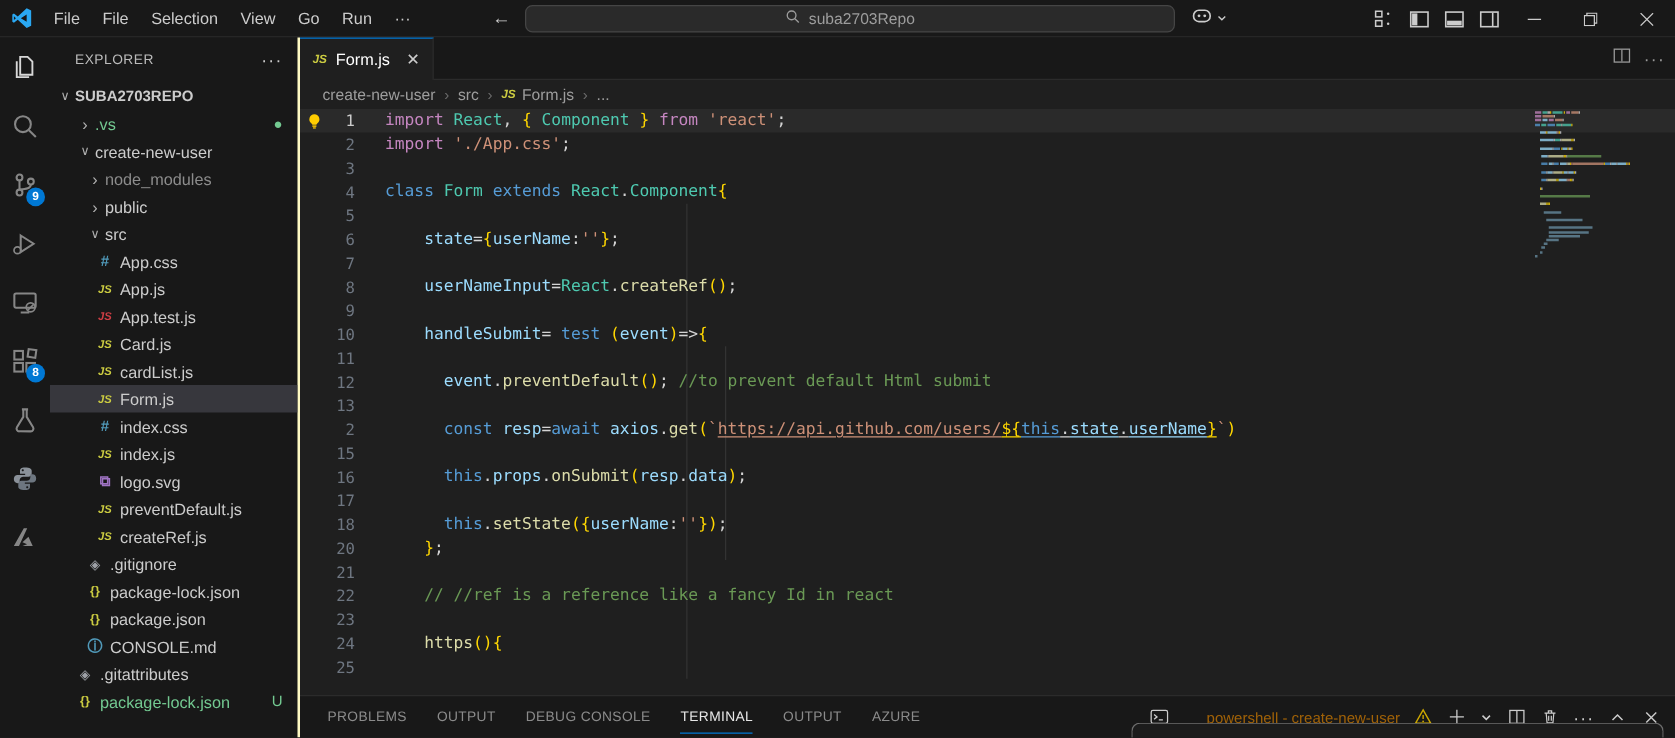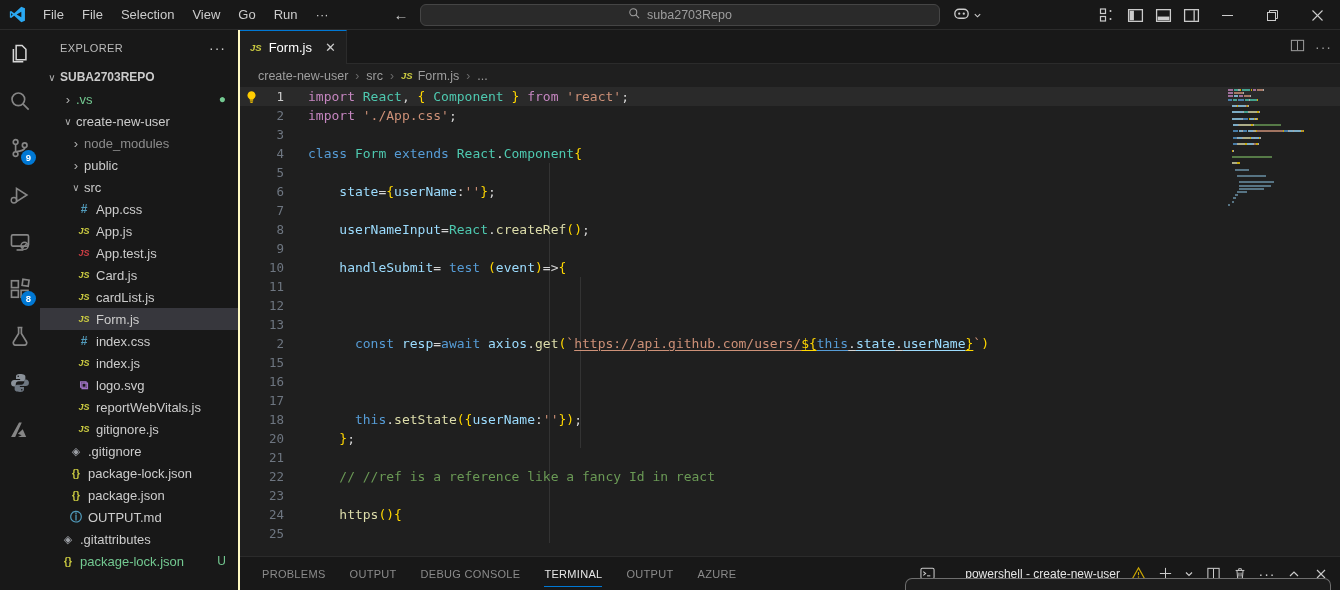--- a/index.html
+++ b/index.html
@@ -78,21 +78,21 @@
   .mm-row { height:2px; margin-bottom:1.2px; display:flex; }
   .mm-seg { height:2px; opacity:.75; }
 
   
   #panelheader { position:absolute; left:0; bottom:0; width:1100px; height:34px;
     background:#181818; border-top:1px solid #2b2b2b; display:flex; align-items:center; }
   #panel-tabs { display:flex; gap:24px; padding-left:22px; }
   .panel-tab { color:#8b8b8b; font-size:11px; letter-spacing:.3px; padding:8px 0 6px 0; }
   .panel-tab.active { color:#e7e7e7; border-bottom:1px solid #0078d4; }
   #panel-right { margin-left:auto; display:flex; align-items:center; gap:9px; padding-right:10px; }
-  #terminal-label { color:#e5e5e5; font-size:12px; display:flex; align-items:center; gap:5px;margin-left:20px; }
+  #terminal-label { color:#a16207; font-size:12px; display:flex; align-items:center; gap:5px;margin-left:20px; }
   .ph-icon { display:flex; align-items:center; justify-content:center; width:18px; height:18px; color:#cccccc; }
   #terminal-input-box { position:absolute; left:665px; top:548px; width:426px; height:14px;
     border:1px solid #6e6e6e; border-bottom:none; border-radius:7px 7px 0 0; background:#1c1c1c; }
 </style>
 </head>
 <body>
 
 <div id="app">
 
   <div id="titlebar">
@@ -310,41 +310,41 @@
         <div class="tree-row" style="padding-left: 36px;">
           <span class="ficon" style="color: rgb(203, 203, 65); font-size: 9px; font-style: italic;">JS</span>
           <span class="flabel">index.js</span>
         </div>
         <div class="tree-row" style="padding-left: 36px;">
           <span class="ficon" style="color: rgb(160, 116, 196); font-size: 12px;">⧉</span>
           <span class="flabel">logo.svg</span>
         </div>
         <div class="tree-row" style="padding-left: 36px;">
           <span class="ficon" style="color: rgb(203, 203, 65); font-size: 9px; font-style: italic;">JS</span>
-          <span class="flabel">reportWebVitals.js</span>
+          <span class="flabel">preventDefault.js</span>
         </div>
         <div class="tree-row" style="padding-left: 36px;">
           <span class="ficon" style="color: rgb(203, 203, 65); font-size: 9px; font-style: italic;">JS</span>
-          <span class="flabel">gitignore.js</span>
+          <span class="flabel">createRef.js</span>
         </div>
         <div class="tree-row" style="padding-left: 28px;">
           <span class="ficon" style="color: rgb(157, 160, 166); font-size: 11px;">◈</span>
           <span class="flabel">.gitignore</span>
         </div>
         <div class="tree-row" style="padding-left: 28px;">
           <span class="ficon" style="color: rgb(203, 203, 65); font-size: 10px;">{}</span>
           <span class="flabel">package-lock.json</span>
         </div>
         <div class="tree-row" style="padding-left: 28px;">
           <span class="ficon" style="color: rgb(203, 203, 65); font-size: 10px;">{}</span>
           <span class="flabel">package.json</span>
         </div>
         <div class="tree-row" style="padding-left: 28px;">
           <span class="ficon" style="color: rgb(81, 154, 186); font-size: 12px;">ⓘ</span>
-          <span class="flabel">OUTPUT.md</span>
+          <span class="flabel">CONSOLE.md</span>
         </div>
         <div class="tree-row" style="padding-left: 20px;">
           <span class="ficon" style="color: rgb(157, 160, 166); font-size: 11px;">◈</span>
           <span class="flabel">.gitattributes</span>
         </div>
         <div class="tree-row" style="padding-left: 20px;">
           <span class="ficon" style="color: rgb(203, 203, 65); font-size: 10px;">{}</span>
           <span class="flabel" style="color: rgb(115, 201, 145);">package-lock.json</span>
           <span class="tree-badge" style="color: rgb(115, 201, 145);">U</span>
         </div>
@@ -446,39 +446,41 @@
             <span class="cell-code"><span>    </span><span class="tk-var">handleSubmit</span><span class="tk-pl">= </span><span class="tk-kw2">test</span><span class="tk-pl"> </span><span class="tk-br">(</span><span class="tk-var">event</span><span class="tk-br">)</span><span class="tk-pl">=&gt;</span><span class="tk-br">{</span></span>
           </div>
           <div class="code-row">
             <span class="cell-bulb"></span>
             <span class="cell-ln">11</span>
             <span class="cell-code"><span></span></span>
           </div>
           <div class="code-row">
             <span class="cell-bulb"></span>
             <span class="cell-ln">12</span>
+            <span class="cell-code"><span>      </span><span class="tk-var">event</span><span class="tk-pl">.</span><span class="tk-fn">preventDefault</span><span class="tk-br">(</span><span class="tk-br">)</span><span class="tk-pl">; </span><span class="tk-cmt">//to prevent default Html submit</span></span>
           </div>
           <div class="code-row">
             <span class="cell-bulb"></span>
             <span class="cell-ln">13</span>
             <span class="cell-code"><span></span></span>
           </div>
           <div class="code-row">
             <span class="cell-bulb"></span>
             <span class="cell-ln">2</span>
             <span class="cell-code"><span>      </span><span class="tk-kw2">const</span><span class="tk-pl"> </span><span class="tk-var">resp</span><span class="tk-pl">=</span><span class="tk-kw2">await</span><span class="tk-pl"> </span><span class="tk-var">axios</span><span class="tk-pl">.</span><span class="tk-fn">get</span><span class="tk-br">(</span><span class="tk-str">`</span><span class="tk-str lnk">https://api.github.com/users/</span><span class="tk-br lnk">${</span><span class="tk-kw2 lnk">this</span><span class="tk-pl lnk">.</span><span class="tk-var lnk">state</span><span class="tk-pl lnk">.</span><span class="tk-var lnk">userName</span><span class="tk-br lnk">}</span><span class="tk-str">`</span><span class="tk-br">)</span></span>
           </div>
           <div class="code-row">
             <span class="cell-bulb"></span>
             <span class="cell-ln">15</span>
             <span class="cell-code"><span></span></span>
           </div>
           <div class="code-row">
             <span class="cell-bulb"></span>
             <span class="cell-ln">16</span>
+            <span class="cell-code"><span>      </span><span class="tk-kw2">this</span><span class="tk-pl">.</span><span class="tk-var">props</span><span class="tk-pl">.</span><span class="tk-fn">onSubmit</span><span class="tk-br">(</span><span class="tk-var">resp</span><span class="tk-pl">.</span><span class="tk-var">data</span><span class="tk-br">)</span><span class="tk-pl">;</span></span>
           </div>
           <div class="code-row">
             <span class="cell-bulb"></span>
             <span class="cell-ln">17</span>
             <span class="cell-code"><span></span></span>
           </div>
           <div class="code-row">
             <span class="cell-bulb"></span>
             <span class="cell-ln">18</span>
             <span class="cell-code"><span>      </span><span class="tk-kw2">this</span><span class="tk-pl">.</span><span class="tk-fn">setState</span><span class="tk-br">(</span><span class="tk-br">{</span><span class="tk-var">userName</span><span class="tk-pl">:</span><span class="tk-str">''</span><span class="tk-br">}</span><span class="tk-br">)</span><span class="tk-pl">;</span></span>

